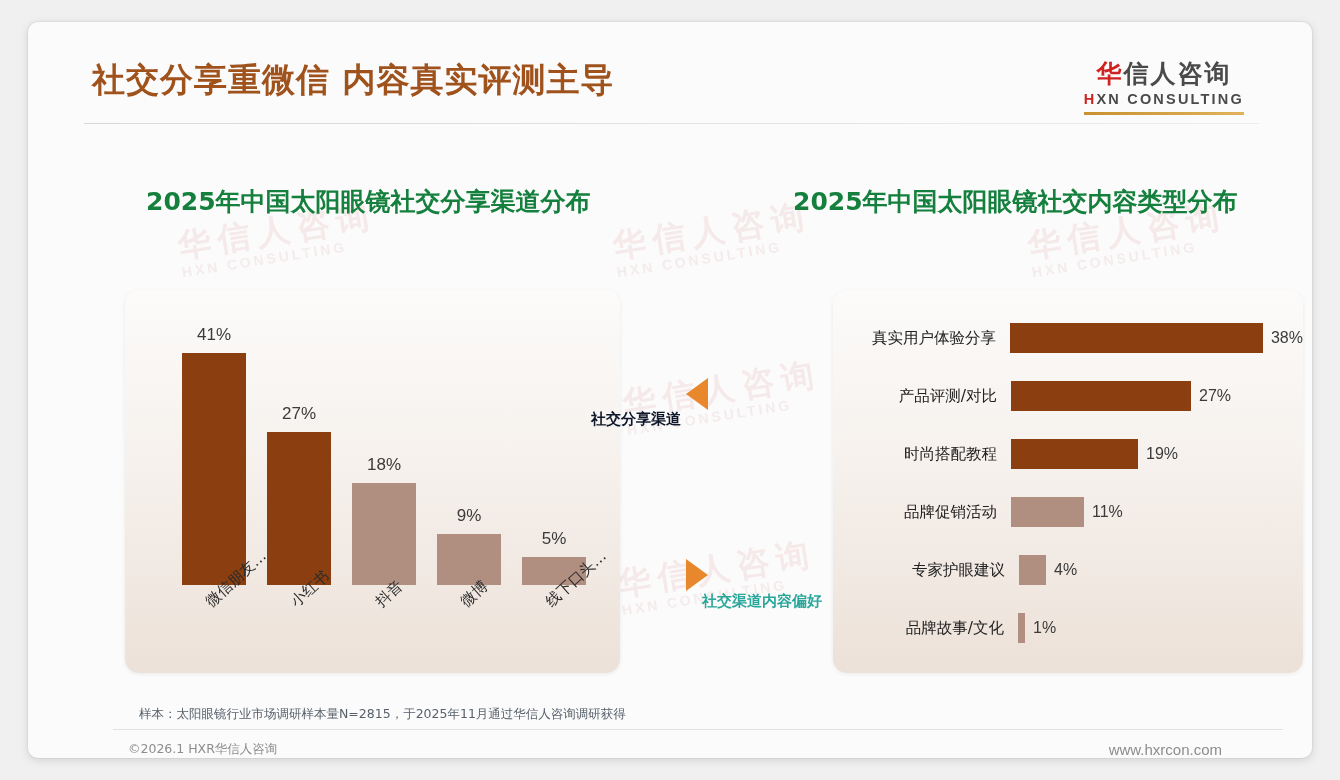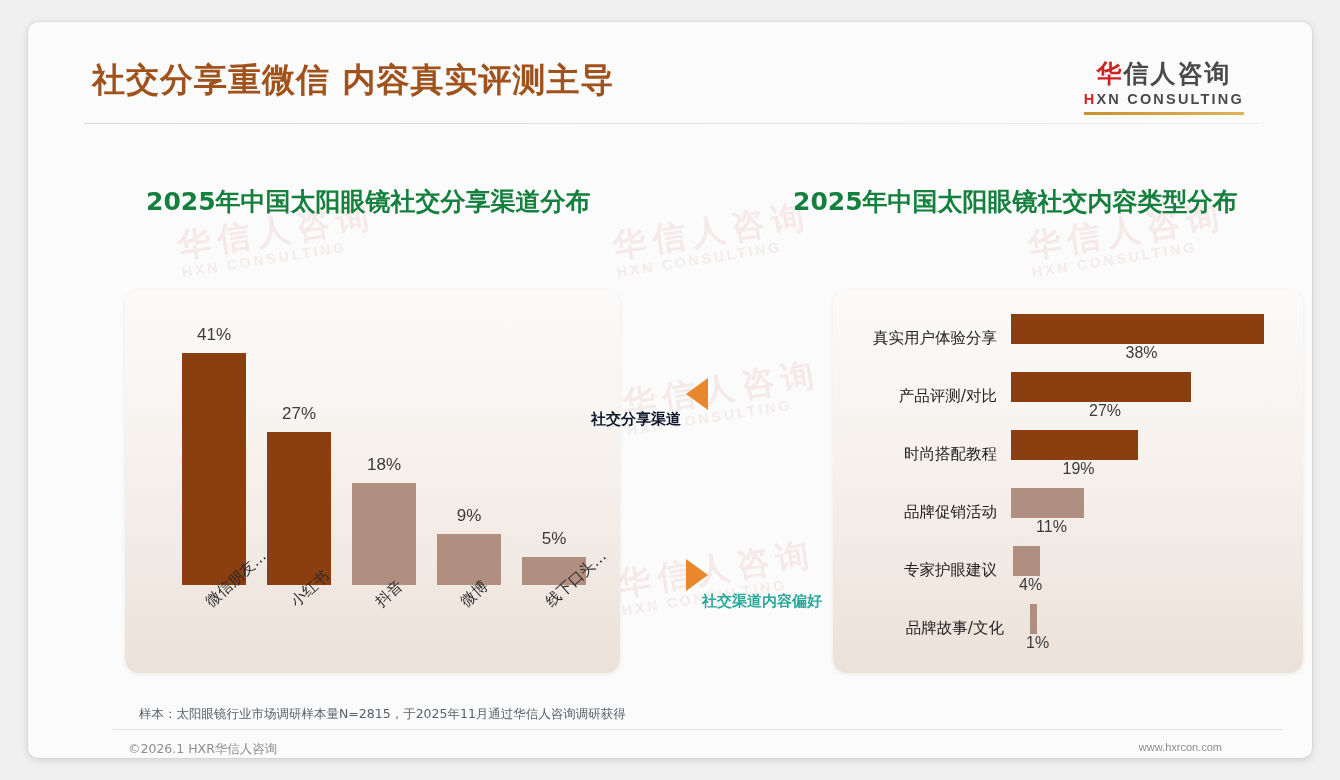--- a/index.html
+++ b/index.html
@@ -92,21 +92,21 @@
   
   .hrow{
     position:absolute;left:0;width:100%;height:30px;
     display:flex;align-items:center;
   }
   .hlab{
     width:178px;text-align:right;padding-right:14px;
     font-size:15.5px;color:#222;white-space:nowrap;box-sizing:border-box;
     font-family:"DejaVu Sans","Liberation Sans",sans-serif;
   }
-  .hbarwrap{display:flex;align-items:center;flex-direction:column;}
+  .hbarwrap{display:flex;align-items:center;}
   .hbar{height:30px;}
   .hval{
     margin-left:8px;font-size:16px;color:#3b3b3b;white-space:nowrap;
     font-family:"Liberation Sans",sans-serif;
   }
 
   
   .ann{position:absolute;}
   .tri{width:0;height:0;}
   .tri-left{
@@ -129,21 +129,21 @@
     font-family:"DejaVu Sans","Liberation Sans",sans-serif;
   }
   .foot-rule{
     position:absolute;left:85px;top:707px;width:1170px;height:1px;background:#e2e2e2;
   }
   .foot-left{
     position:absolute;left:100px;top:719px;font-size:12.5px;color:#8d8d8d;
     white-space:nowrap;font-family:"DejaVu Sans","Liberation Sans",sans-serif;
   }
   .foot-right{
-    position:absolute;right:90px;top:719px;font-size:11px;color:#8d8d8d;
+    position:absolute;right:90px;top:719px;font-size:15px;color:#8d8d8d;
     white-space:nowrap;
   }
 
   
   .wm{
     position:absolute;pointer-events:none;user-select:none;
     transform:rotate(-9deg);opacity:0.5;
   }
   .wm .wm-cn{
     font-size:33px;font-weight:bold;letter-spacing:7px;color:#f0d8d8;
@@ -262,21 +262,21 @@
             <div class="hval">19%</div>
           </div>
         </div>
         <div class="hrow" style="top: 207px;">
           <div class="hlab">品牌促销活动</div>
           <div class="hbarwrap">
             <div class="hbar" style="width: 73px; background: rgb(176, 142, 128);"></div>
             <div class="hval">11%</div>
           </div>
         </div>
-        <div class="hrow" style="top: 265px;">
+        <div class="hrow" style="top: 265px; margin-left: 8px;">
           <div class="hlab">专家护眼建议</div>
           <div class="hbarwrap">
             <div class="hbar" style="width: 27px; background: rgb(176, 142, 128);"></div>
             <div class="hval">4%</div>
           </div>
         </div>
         <div class="hrow" style="top: 323px; padding-left: 7px;">
           <div class="hlab">品牌故事/文化</div>
           <div class="hbarwrap">
             <div class="hbar" style="width: 7px; background: rgb(176, 142, 128);"></div>

